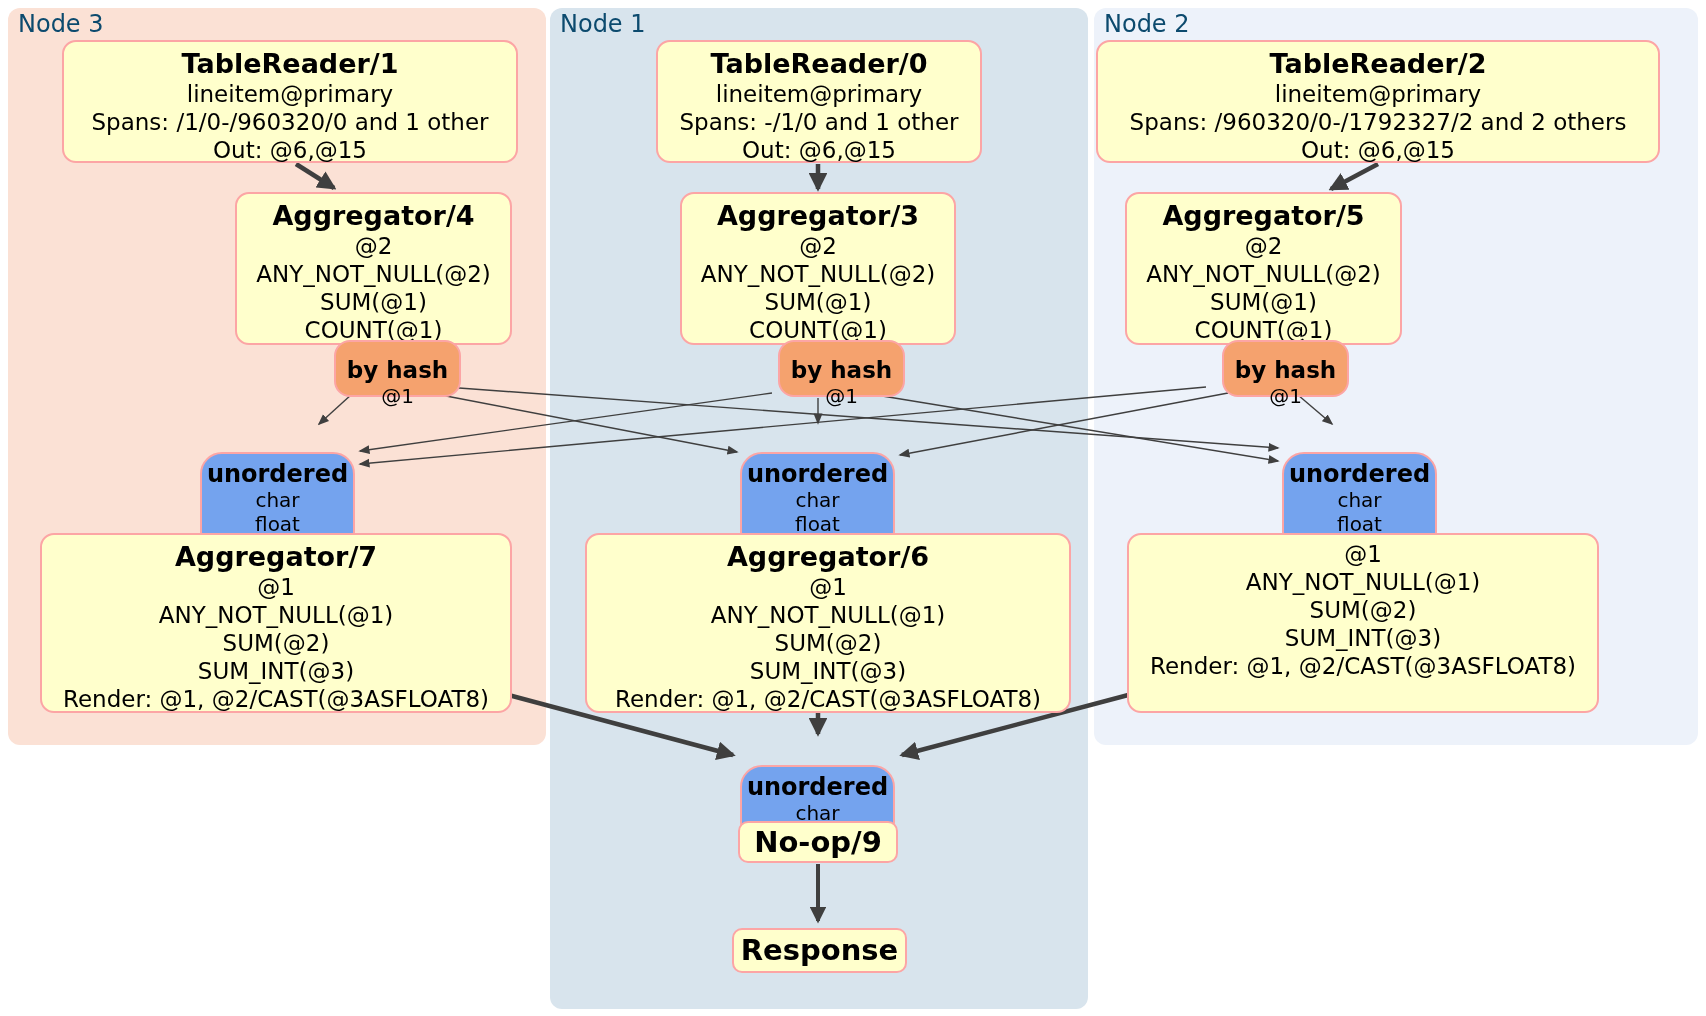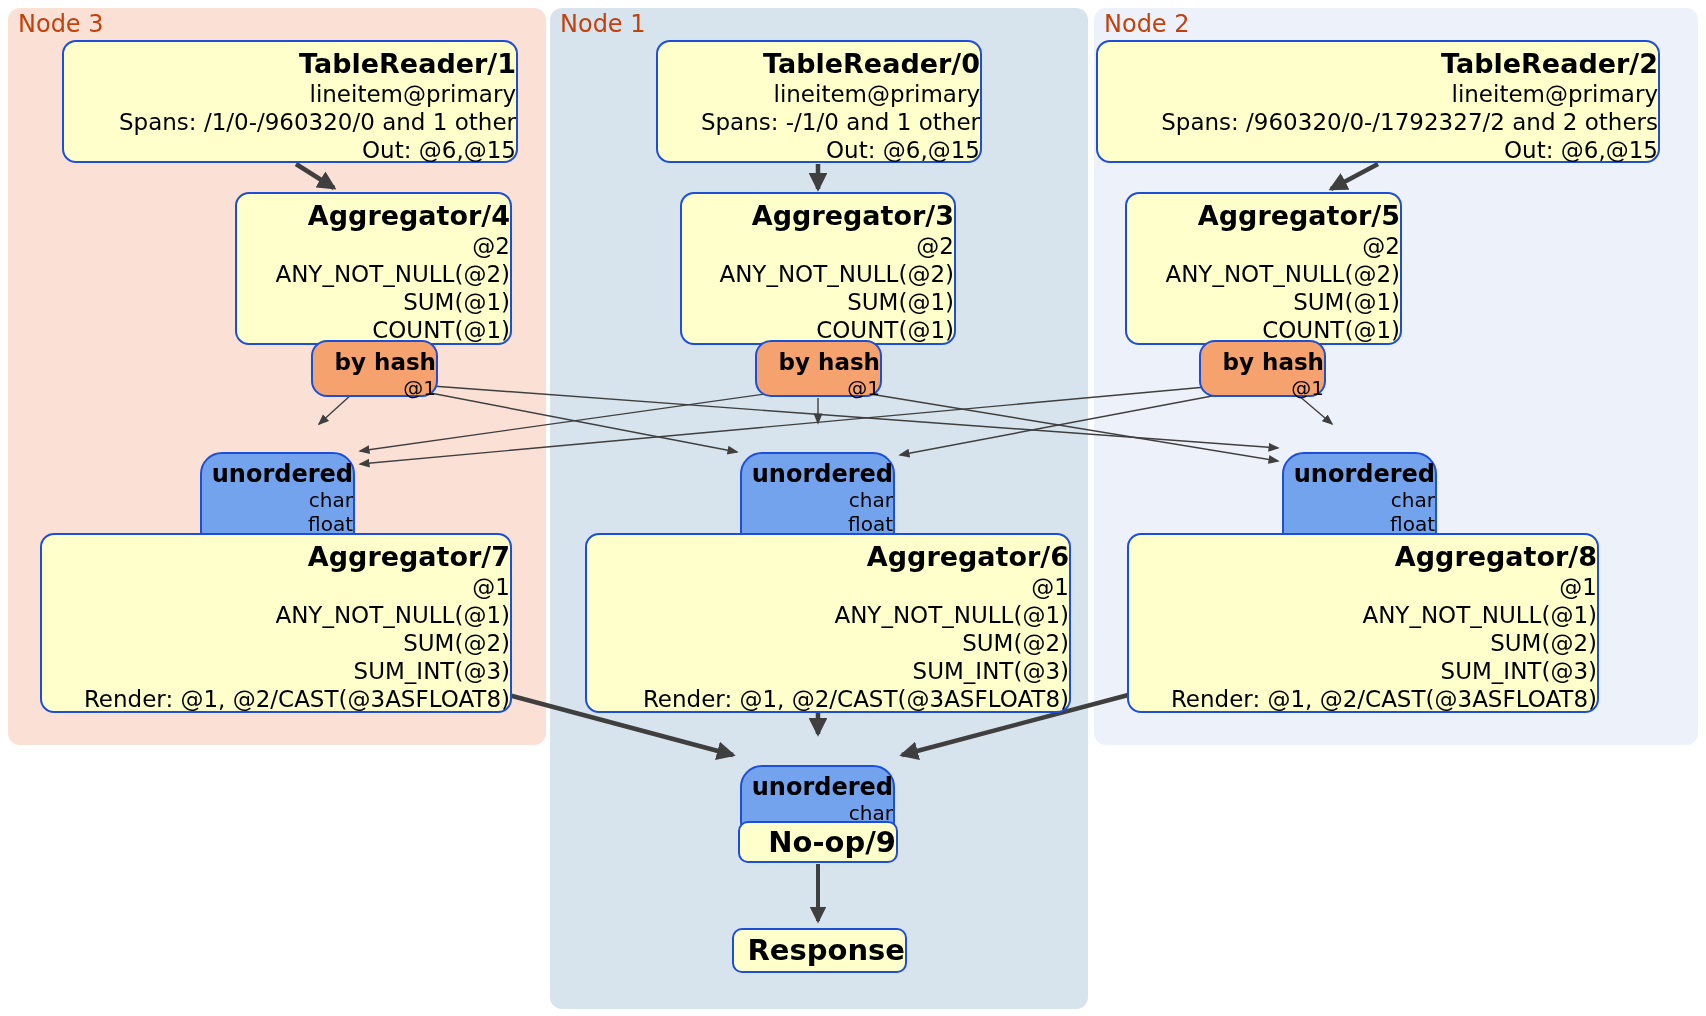--- a/index.html
+++ b/index.html
@@ -8,29 +8,29 @@
     --edge:#3f3f3f;
   }
   html,body{margin:0;padding:0;background:#ffffff;}
   body{font-family:"DejaVu Sans","Liberation Sans",sans-serif;color:#000;}
   #canvas{position:relative;width:1706px;height:1016px;background:#fff;overflow:hidden;}
 
   .region{position:absolute;border-radius:12px;}
   .region.n3{background:var(--node3_bg);}
   .region.n1{background:var(--node1_bg);}
   .region.n2{background:var(--node2_bg);}
-  .region-label{position:absolute;font-size:24px;line-height:28px;color:#c2410c;}
+  .region-label{position:absolute;font-size:24px;line-height:28px;color:#0c4a6e;}
 
   #edges{position:absolute;left:0;top:0;width:1706px;height:1016px;pointer-events:none;}
 
-  .box{position:absolute;box-sizing:border-box;border:2px solid #1d4ed8;text-align:right;}
+  .box{position:absolute;box-sizing:border-box;border:2px solid #fca5a5;text-align:center;}
   .proc{background:var(--processor_bg);border-radius:14px;padding-top:5px;}
   .proc .title{font-weight:bold;font-size:27px;line-height:33px;}
   .proc .line{font-size:23px;line-height:28px;white-space:nowrap;}
-  .router{background:var(--router_bg);border-radius:16px;padding-top:7px;}
+  .router{background:var(--router_bg);border-radius:16px;padding-top:15px;margin-left:23px;}
   .router .title{font-weight:bold;font-size:23px;line-height:27px;}
   .router .line{font-size:20px;line-height:24px;}
   .sync{background:var(--sync_bg);border-radius:22px;padding-top:6px;margin-top:25px;}
   .sync .title{font-weight:bold;font-size:24px;line-height:28px;}
   .sync .line{font-size:20px;line-height:24px;}
   .small-proc{background:var(--processor_bg);border-radius:10px;}
   .small-proc .title{font-weight:bold;font-size:29px;line-height:38px;}
 </style>
 </head>
 <body>
@@ -163,21 +163,20 @@
   <div class="box proc" style="left:585px;top:533px;width:486px;height:180px;">
     <div class="title">Aggregator/6</div>
     <div class="line">@1</div>
     <div class="line">ANY_NOT_NULL(@1)</div>
     <div class="line">SUM(@2)</div>
     <div class="line">SUM_INT(@3)</div>
     <div class="line">Render: @1, @2/CAST(@3ASFLOAT8)</div>
   </div>
 
   <div class="box proc" style="left:1127px;top:533px;width:472px;height:180px;">
-    <div class="title">Aggregator/8</div>
     <div class="line">@1</div>
     <div class="line">ANY_NOT_NULL(@1)</div>
     <div class="line">SUM(@2)</div>
     <div class="line">SUM_INT(@3)</div>
     <div class="line">Render: @1, @2/CAST(@3ASFLOAT8)</div>
   </div>
 
   <div class="box sync" style="left:740px;top:740px;width:155px;height:79px;">
     <div class="title">unordered</div>
     <div class="line">char</div>

